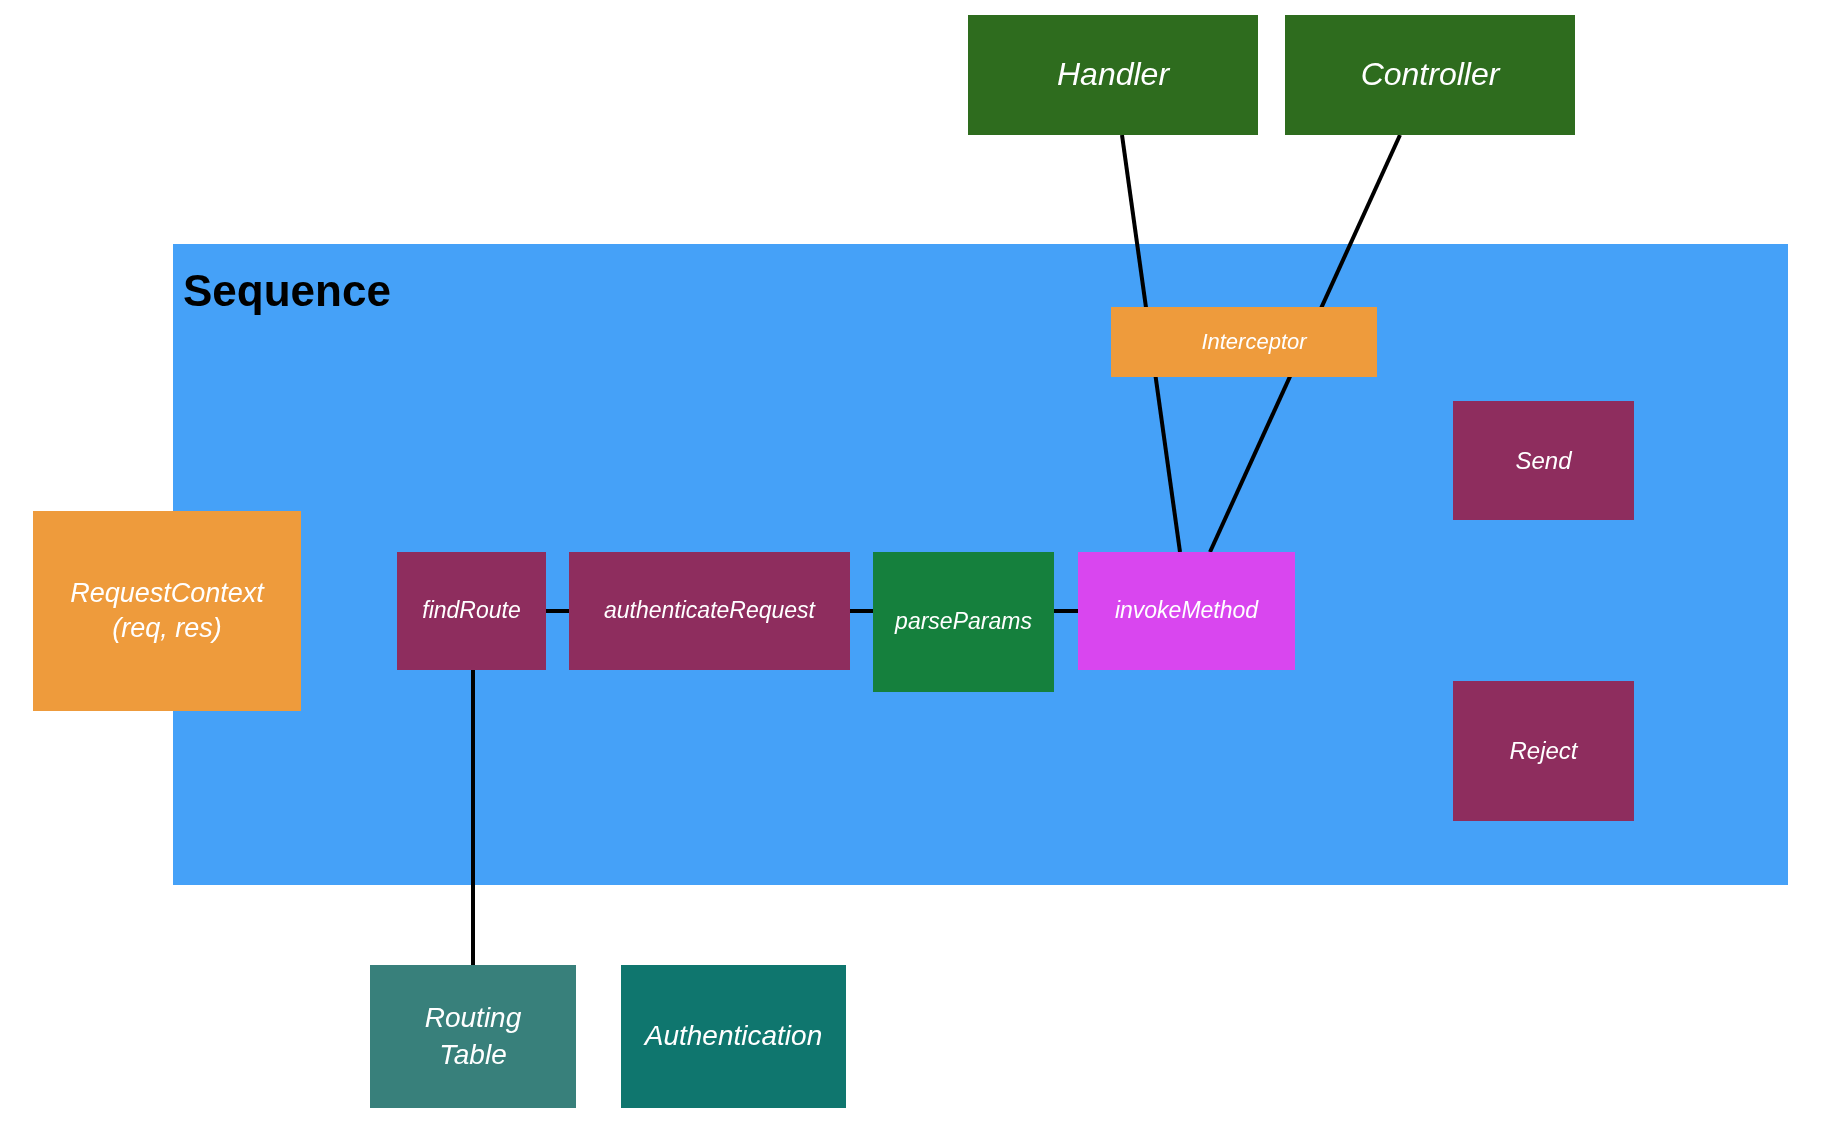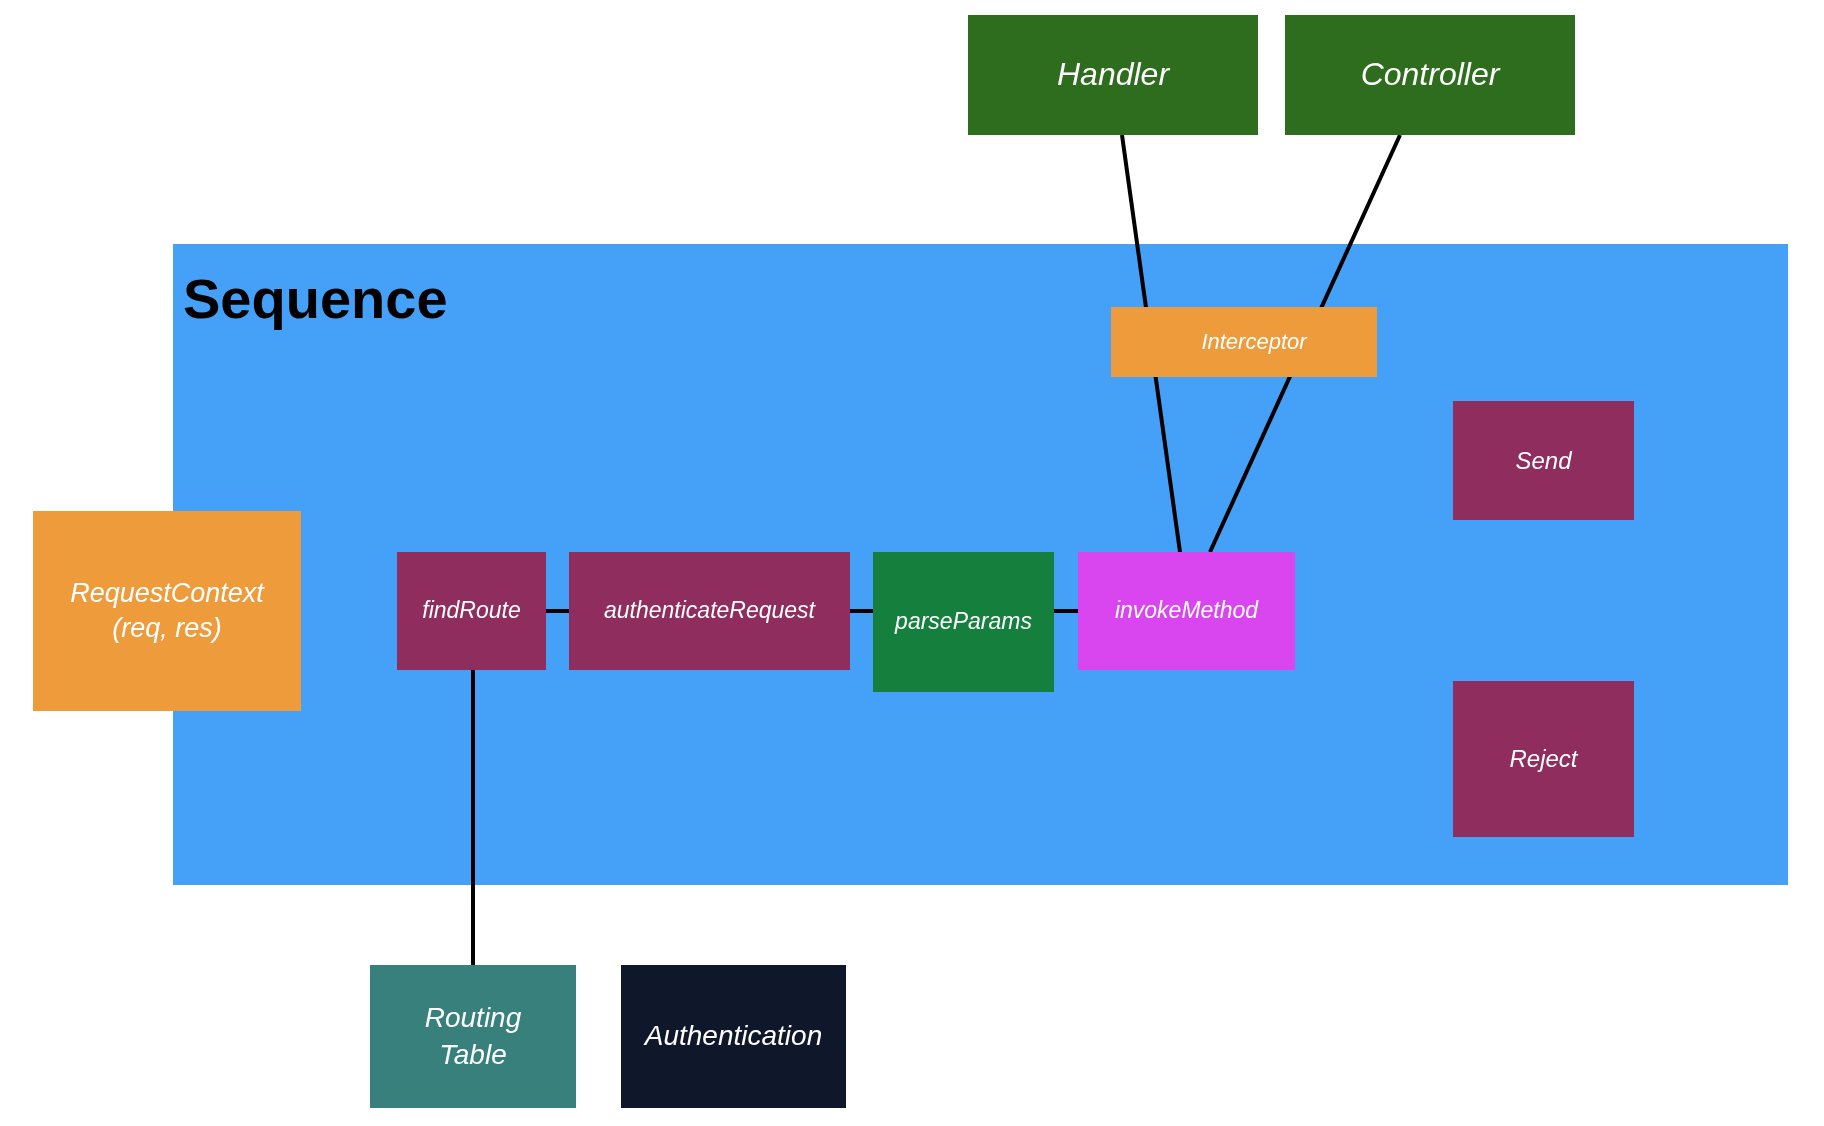--- a/index.html
+++ b/index.html
@@ -12,21 +12,21 @@
   }
   .panel{
     position:absolute;
     left:173px;top:244px;width:1615px;height:641px;
     z-index:1;
   }
   .seq-title{
     position:absolute;
     left:183px;top:266px;
     z-index:4;
-    font-size:56px;
+    font-size:44px;
     font-weight:bold;
     color:#000000;
     letter-spacing:0px;
   }
   .edges{
     position:absolute;left:0;top:0;
     z-index:2;
   }
   .edges line{stroke:#000000;stroke-width:4;}
   .node{
@@ -92,26 +92,26 @@
   </div>
 
   <div class="node" style="left: 1078px; top: 552px; width: 217px; height: 118px; font-size: 23px; background-color: #d946ef;">
     <span class="lbl">invokeMethod</span>
   </div>
 
   <div class="node" style="left: 1453px; top: 401px; width: 181px; height: 119px; font-size: 24px; background-color: rgb(142, 45, 94); text-align: right;">
     <span class="lbl">Send</span>
   </div>
 
-  <div class="node" style="left: 1453px; top: 681px; width: 181px; height: 156px; font-size: 24px; background-color: rgb(142, 45, 94);">
+  <div class="node" style="left: 1453px; top: 681px; width: 181px; height: 140px; font-size: 24px; background-color: rgb(142, 45, 94);">
     <span class="lbl">Reject</span>
   </div>
 
   <div class="node" style="left: 370px; top: 965px; width: 206px; height: 143px; font-size: 28px; background-color: rgb(56, 128, 123);">
     <span class="lbl">Routing
 Table</span>
   </div>
 
-  <div class="node" style="left: 621px; top: 965px; width: 225px; height: 143px; font-size: 28px; background-color: #0f172a;">
+  <div class="node" style="left: 621px; top: 965px; width: 225px; height: 143px; font-size: 28px; background-color: #0f766e;">
     <span class="lbl">Authentication</span>
   </div>
 
 </div>
 
 </body></html>

